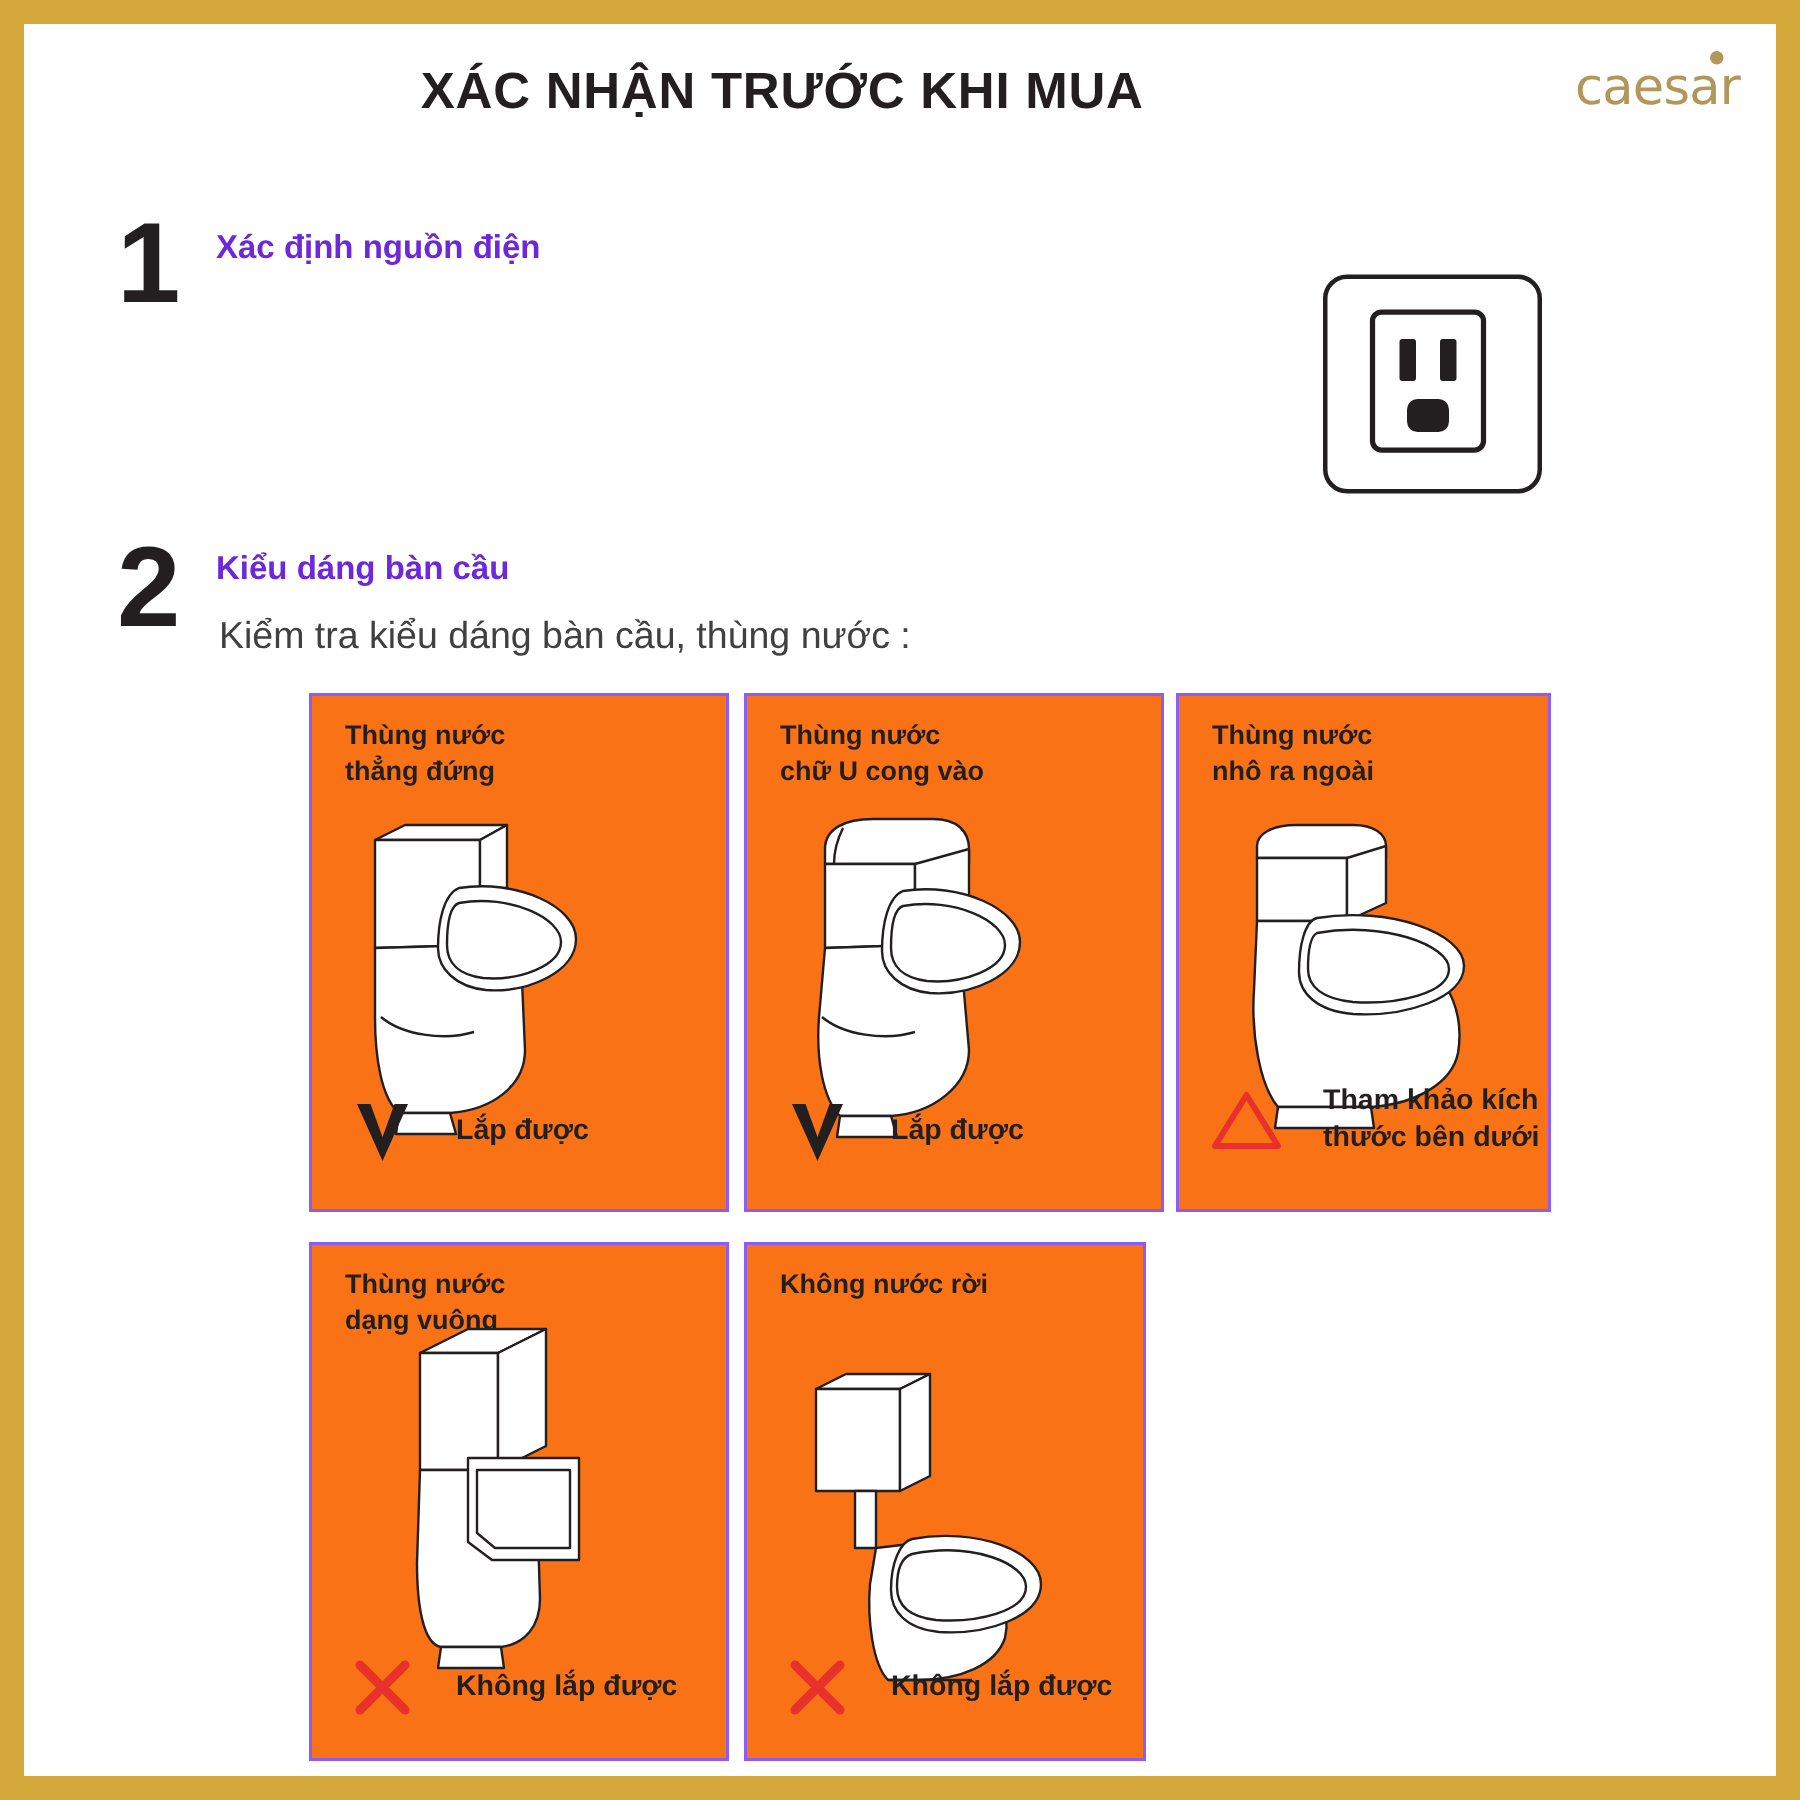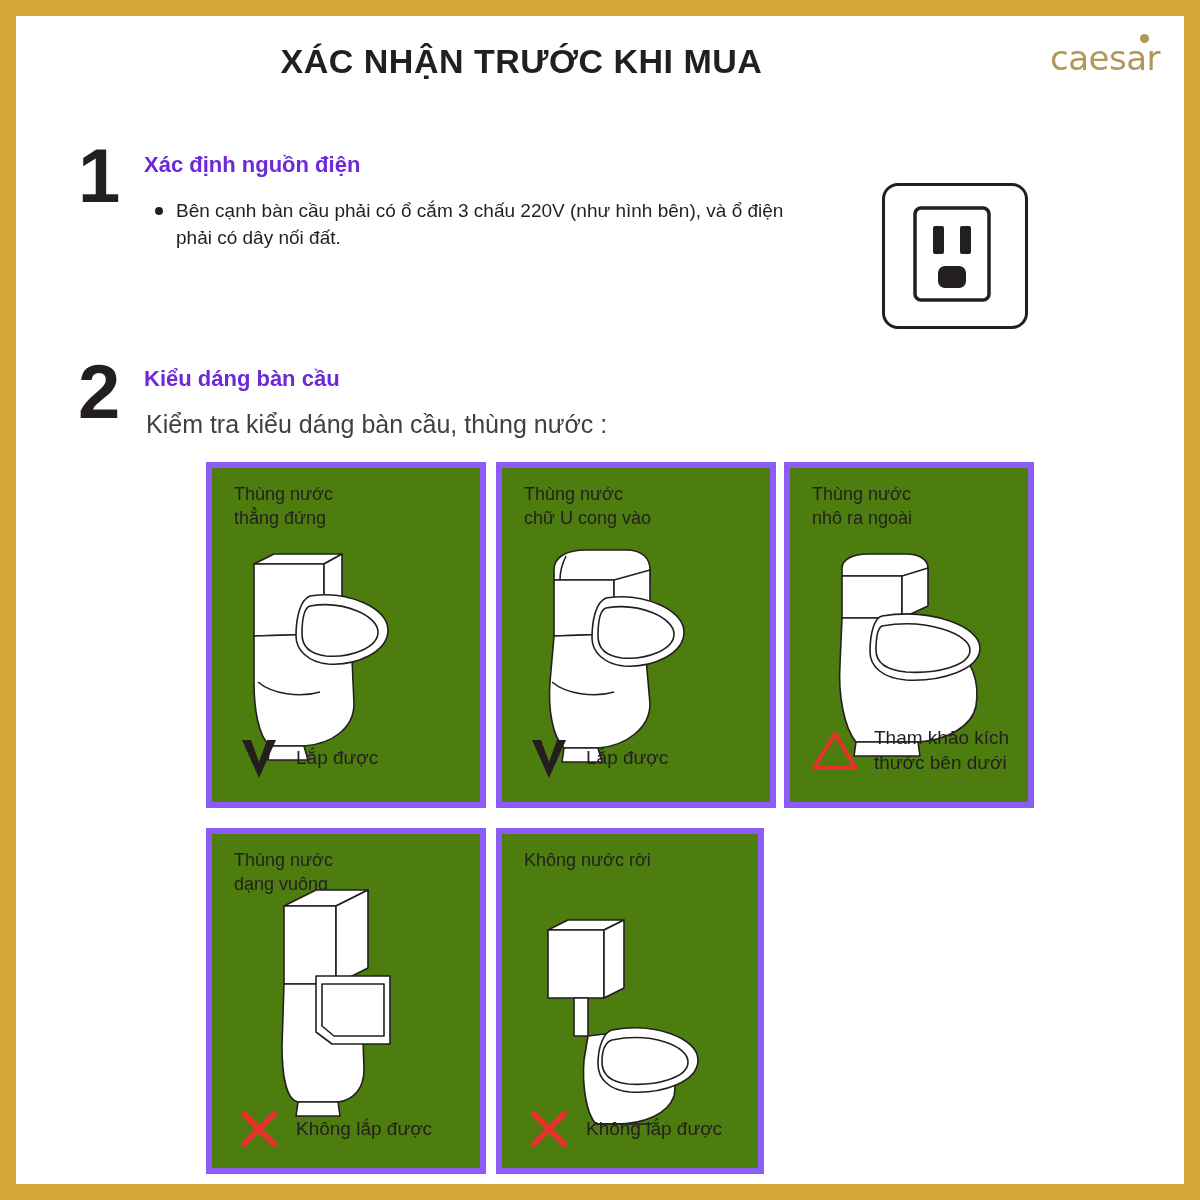--- a/index.html
+++ b/index.html
@@ -112,38 +112,39 @@
     width: 140px;
     height: 140px;
     border: 3px solid #231f20;
     border-radius: 16px;
     background: #ffffff;
   }
 
   
   .card {
     position: absolute;
-    border: 6px solid #8b5cf6;
-    background: #4d7c0f;
+    border: 2px solid #8b5cf6;
+    background: #f97316;
     box-sizing: border-box;
+    font-weight: bold;
   }
   .card .caption {
     position: absolute;
     left: 22px;
     top: 14px;
     font-size: 18px;
     line-height: 1.35;
     color: #231f20;
     white-space: pre-line;
   }
   .verdict {
     position: absolute;
     display: flex;
     align-items: center;
-    gap: 14px;
+    gap: 26px;
     font-size: 19px;
     color: #231f20;
   }
   .verdict .vtext {
     white-space: pre-line;
     line-height: 1.3;
   }
   .art {
     position: absolute;
     left: 0;
@@ -158,21 +159,20 @@
 
   <div class="title">XÁC NHẬN TRƯỚC KHI MUA</div>
   <div class="brand">
     <span>caesar</span>
     <span class="dot"></span>
   </div>
 
   <div class="step-num" style="left:62px; top:122px;">1</div>
   <div class="step-head" style="left:128px; top:136px;">Xác định nguồn điện</div>
   <ul class="bullets" style="left:136px; top:182px; width:640px;">
-    <li>Bên cạnh bàn cầu phải có ổ cắm 3 chấu 220V (như hình bên), và ổ điện phải có dây nối đất.</li>
   </ul>
 
   <div class="socket-box">
     <svg width="134" height="134" viewBox="0 0 134 134">
       <rect x="30" y="22" width="74" height="92" rx="6" ry="6" fill="none" stroke="#231f20" stroke-width="3.5"></rect>
       <rect x="48" y="40" width="11" height="28" rx="2" fill="#231f20"></rect>
       <rect x="75" y="40" width="11" height="28" rx="2" fill="#231f20"></rect>
       <path d="M60 80 h14 a7 7 0 0 1 7 7 v8 a7 7 0 0 1 -7 7 h-14 a7 7 0 0 1 -7 -7 v-8 a7 7 0 0 1 7 -7 z" fill="#231f20"></path>
     </svg>
   </div>

